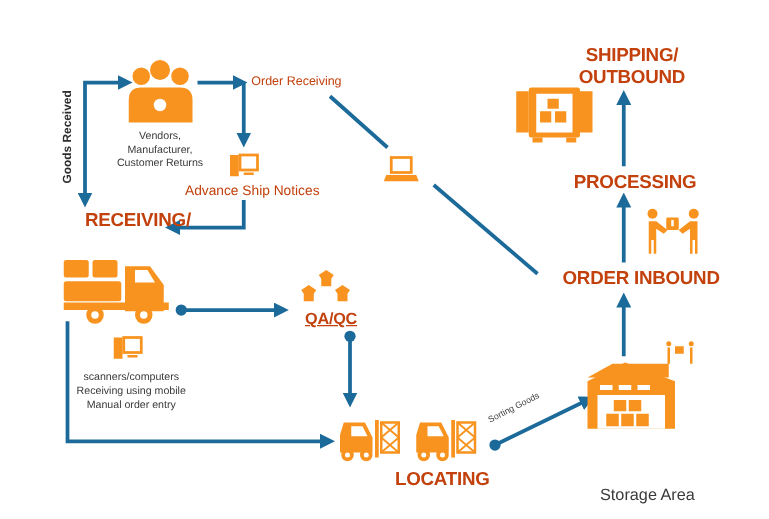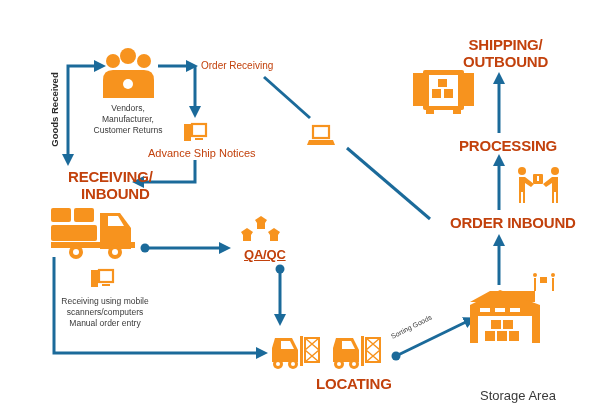--- a/index.html
+++ b/index.html
@@ -169,26 +169,25 @@
 
 <div class="lbl med" style="left:201px;top:60px;">Order Receiving</div>
 <div class="rot" style="left:9px;top:104px;transform:rotate(-90deg);transform-origin:center;width:90px;text-align:center;">Goods Received</div>
 <div class="lbl small" style="left:88px;top:103px;width:80px;white-space:pre-line;">Vendors,
 Manufacturer,
 Customer Returns</div>
 <div class="lbl med" style="left:148px;top:147px;width:95px;font-size:11px;">Advance Ship Notices</div>
 
 <div class="lbl big" style="left:53px;top:168px;margin-left:15px;">
   <div>RECEIVING/</div>
-  <div style="margin-left:10px;">INBOUND</div>
 </div>
 
 <div class="lbl small" style="left:55px;top:296px;width:100px;">
+  <div>scanners/computers</div>
   <div>Receiving using mobile</div>
-  <div>scanners/computers</div>
   <div>Manual order entry</div>
 </div>
 
 <div class="lbl big" style="left:244px;top:246px;font-size:13px;text-decoration:underline;">QA/QC</div>
 <div class="lbl big" style="left:296px;top:375px;margin-left:20px;">LOCATING</div>
 <div class="lbl" style="left:393px;top:333px;font-size:7px;color:#3a3a3a;transform:rotate(-27deg);transform-origin:left bottom;">Sorting Goods</div>
 <div class="lbl small" style="left:480px;top:353px;font-size:13px;margin-top:37px;">Storage Area</div>
 
 <div class="lbl big" style="left:298px;top:157px;width:80px;">
 </div>

